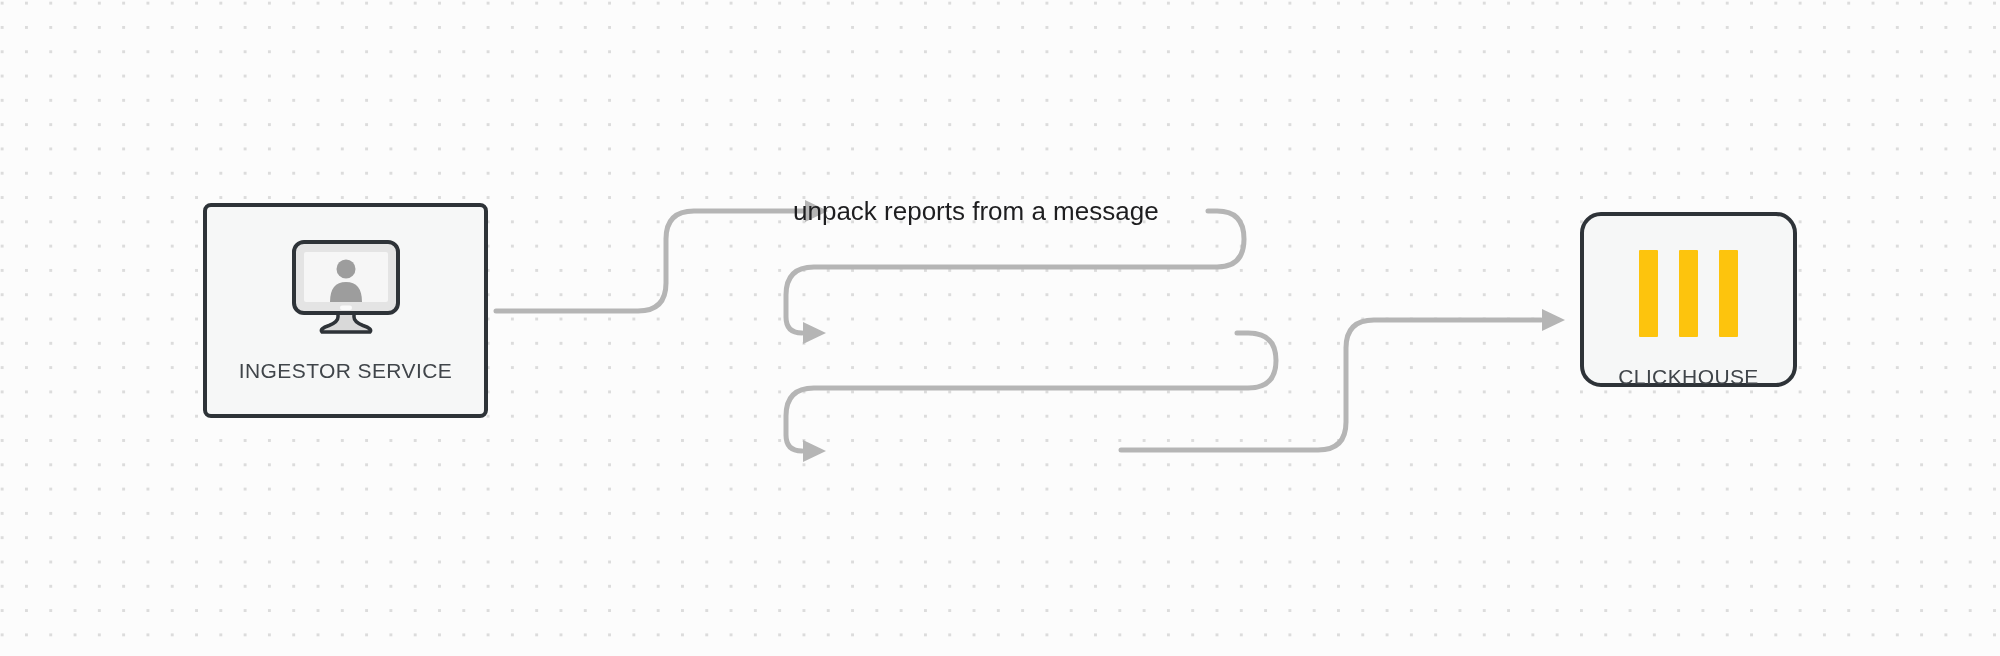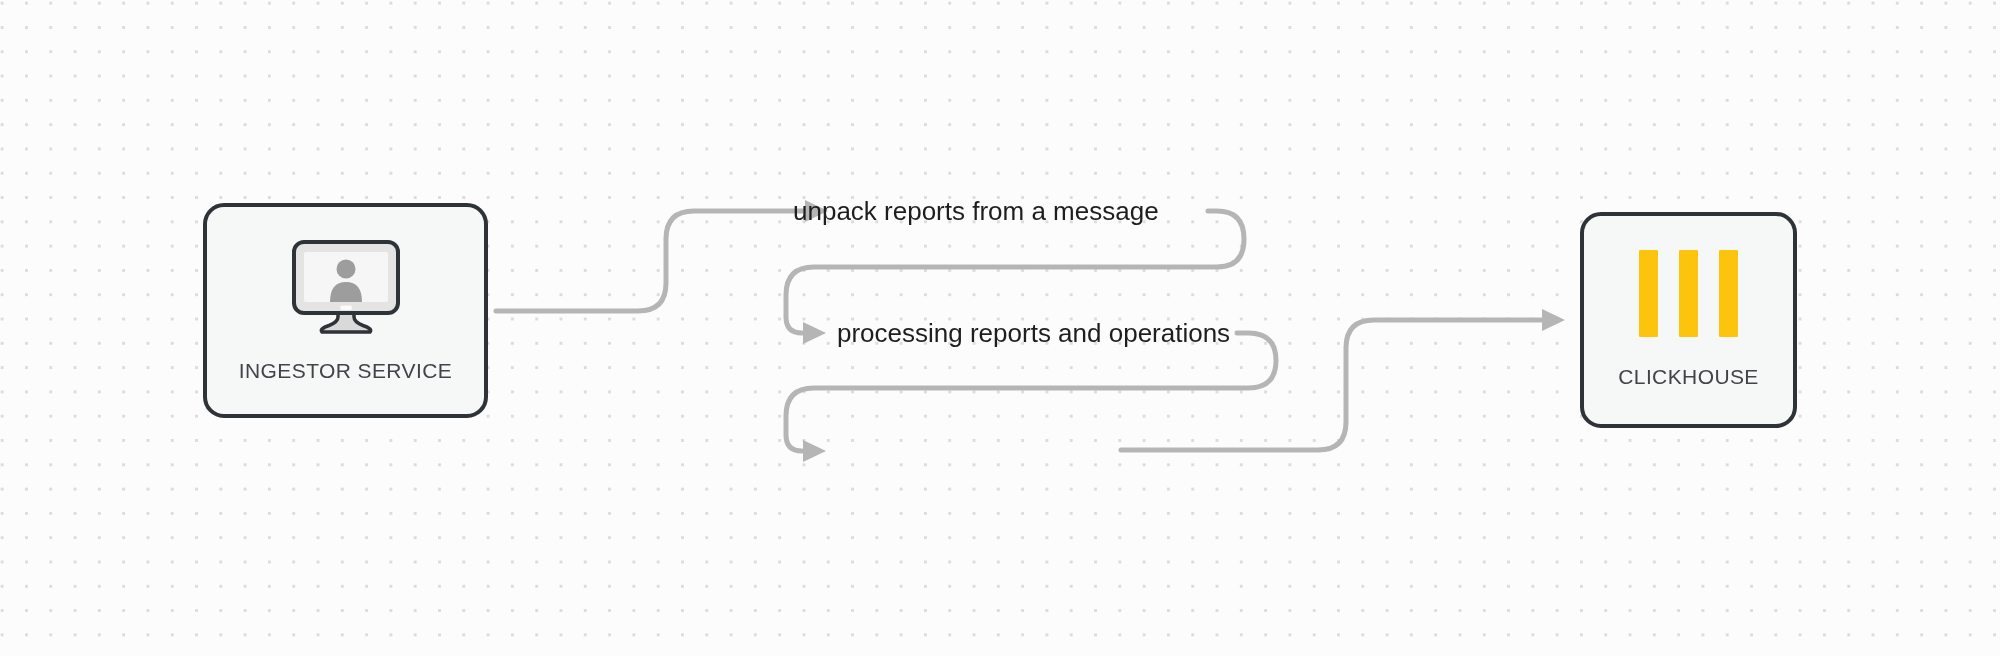--- a/index.html
+++ b/index.html
@@ -31,22 +31,22 @@
   .connector-path{stroke:var(--connector);stroke-width:5;fill:none;stroke-linecap:round;}
   .arrowhead{fill:var(--connector);stroke:none;}
 
   .node{
     position:absolute;box-sizing:border-box;
     border:4px solid var(--node-border);
     border-radius:21px;
     background:var(--node-fill);
     display:flex;flex-direction:column;align-items:center;
   }
-  .node-ingestor{left:203px;top:203px;width:285px;height:215px;}
-  .node-clickhouse{left:1580px;top:212px;width:217px;height:216px;}
+  .node-ingestor{left:203px;top:203px;width:285px;height:215px;border-radius:8px;}
+  .node-clickhouse{left:1580px;top:212px;width:217px;height:175px;}
   .node-label{
     font-size:21px;line-height:26px;color:var(--node-label);
     letter-spacing:0.4px;white-space:nowrap;
   }
   .node-ingestor .monitor-icon{margin-top:31px;}
   .node-ingestor .node-label{margin-top:24px;}
 
   .bars-icon{display:flex;gap:21px;height:87px;margin-top:34px;}
   .bar{width:19px;height:87px;background:var(--clickhouse-yellow);border-radius:1px;}
   .node-clickhouse .node-label{margin-top:27px;}
@@ -100,15 +100,14 @@
   <div class="node node-clickhouse">
     <div class="bars-icon">
       <div class="bar"></div>
       <div class="bar"></div>
       <div class="bar"></div>
     </div>
     <div class="node-label">CLICKHOUSE</div>
   </div>
 
   <span class="step-label step-1">unpack reports from a message</span>
-  <span class="step-label step-2">processing reports and operations</span>
 
 </div>
 
 </body></html>

